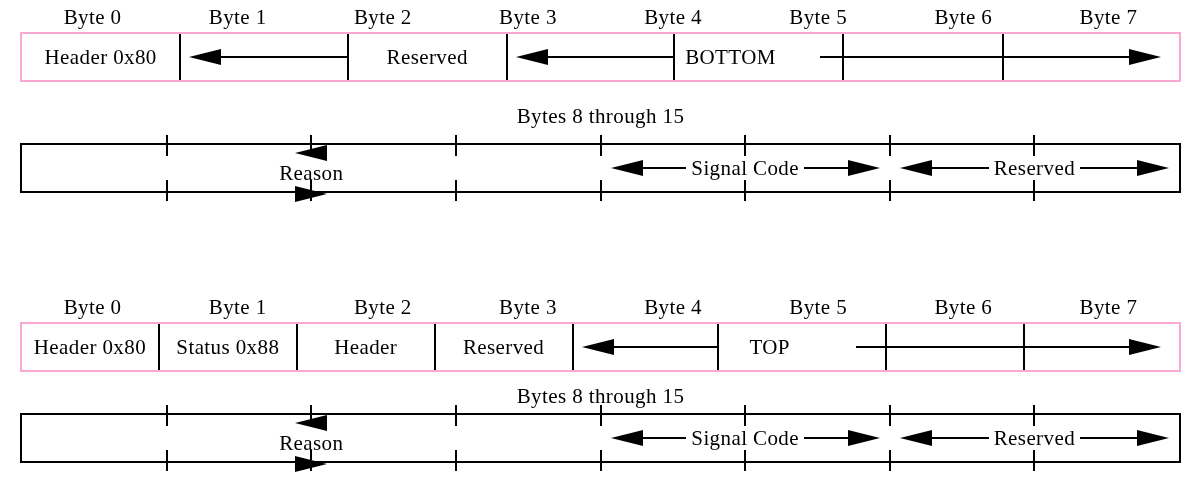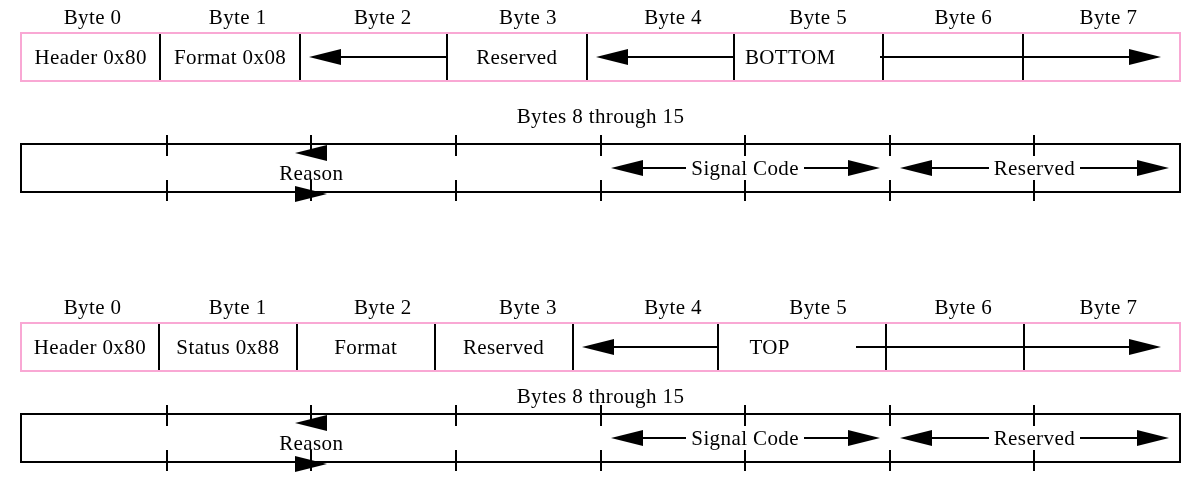--- a/index.html
+++ b/index.html
@@ -90,23 +90,20 @@
         <div class="bl">Byte 3</div>
         <div class="bl">Byte 4</div>
         <div class="bl">Byte 5</div>
         <div class="bl">Byte 6</div>
         <div class="bl">Byte 7</div>
       </div>
 
       <div class="row1">
         <div class="cell text">
           <span>Header 0x80</span>
-        </div>
-        <div class="cell text">
-          <span>Format 0x08</span>
         </div>
         <div class="cell arr">
           <span class="tri-l"></span>
           <span class="hline grow"></span>
         </div>
         <div class="cell text">
           <span>Reserved</span>
         </div>
         <div class="cell arr">
           <span class="tri-l"></span>
@@ -179,21 +176,21 @@
       </div>
 
       <div class="row1">
         <div class="cell text">
           <span>Header 0x80</span>
         </div>
         <div class="cell text">
           <span>Status 0x88</span>
         </div>
         <div class="cell text">
-          <span>Format</span>
+          <span>Header</span>
         </div>
         <div class="cell text">
           <span>Reserved</span>
         </div>
         <div class="cell arr">
           <span class="tri-l"></span>
           <span class="hline grow"></span>
         </div>
         <div class="cell spanlabel">
           <span>TOP</span>

